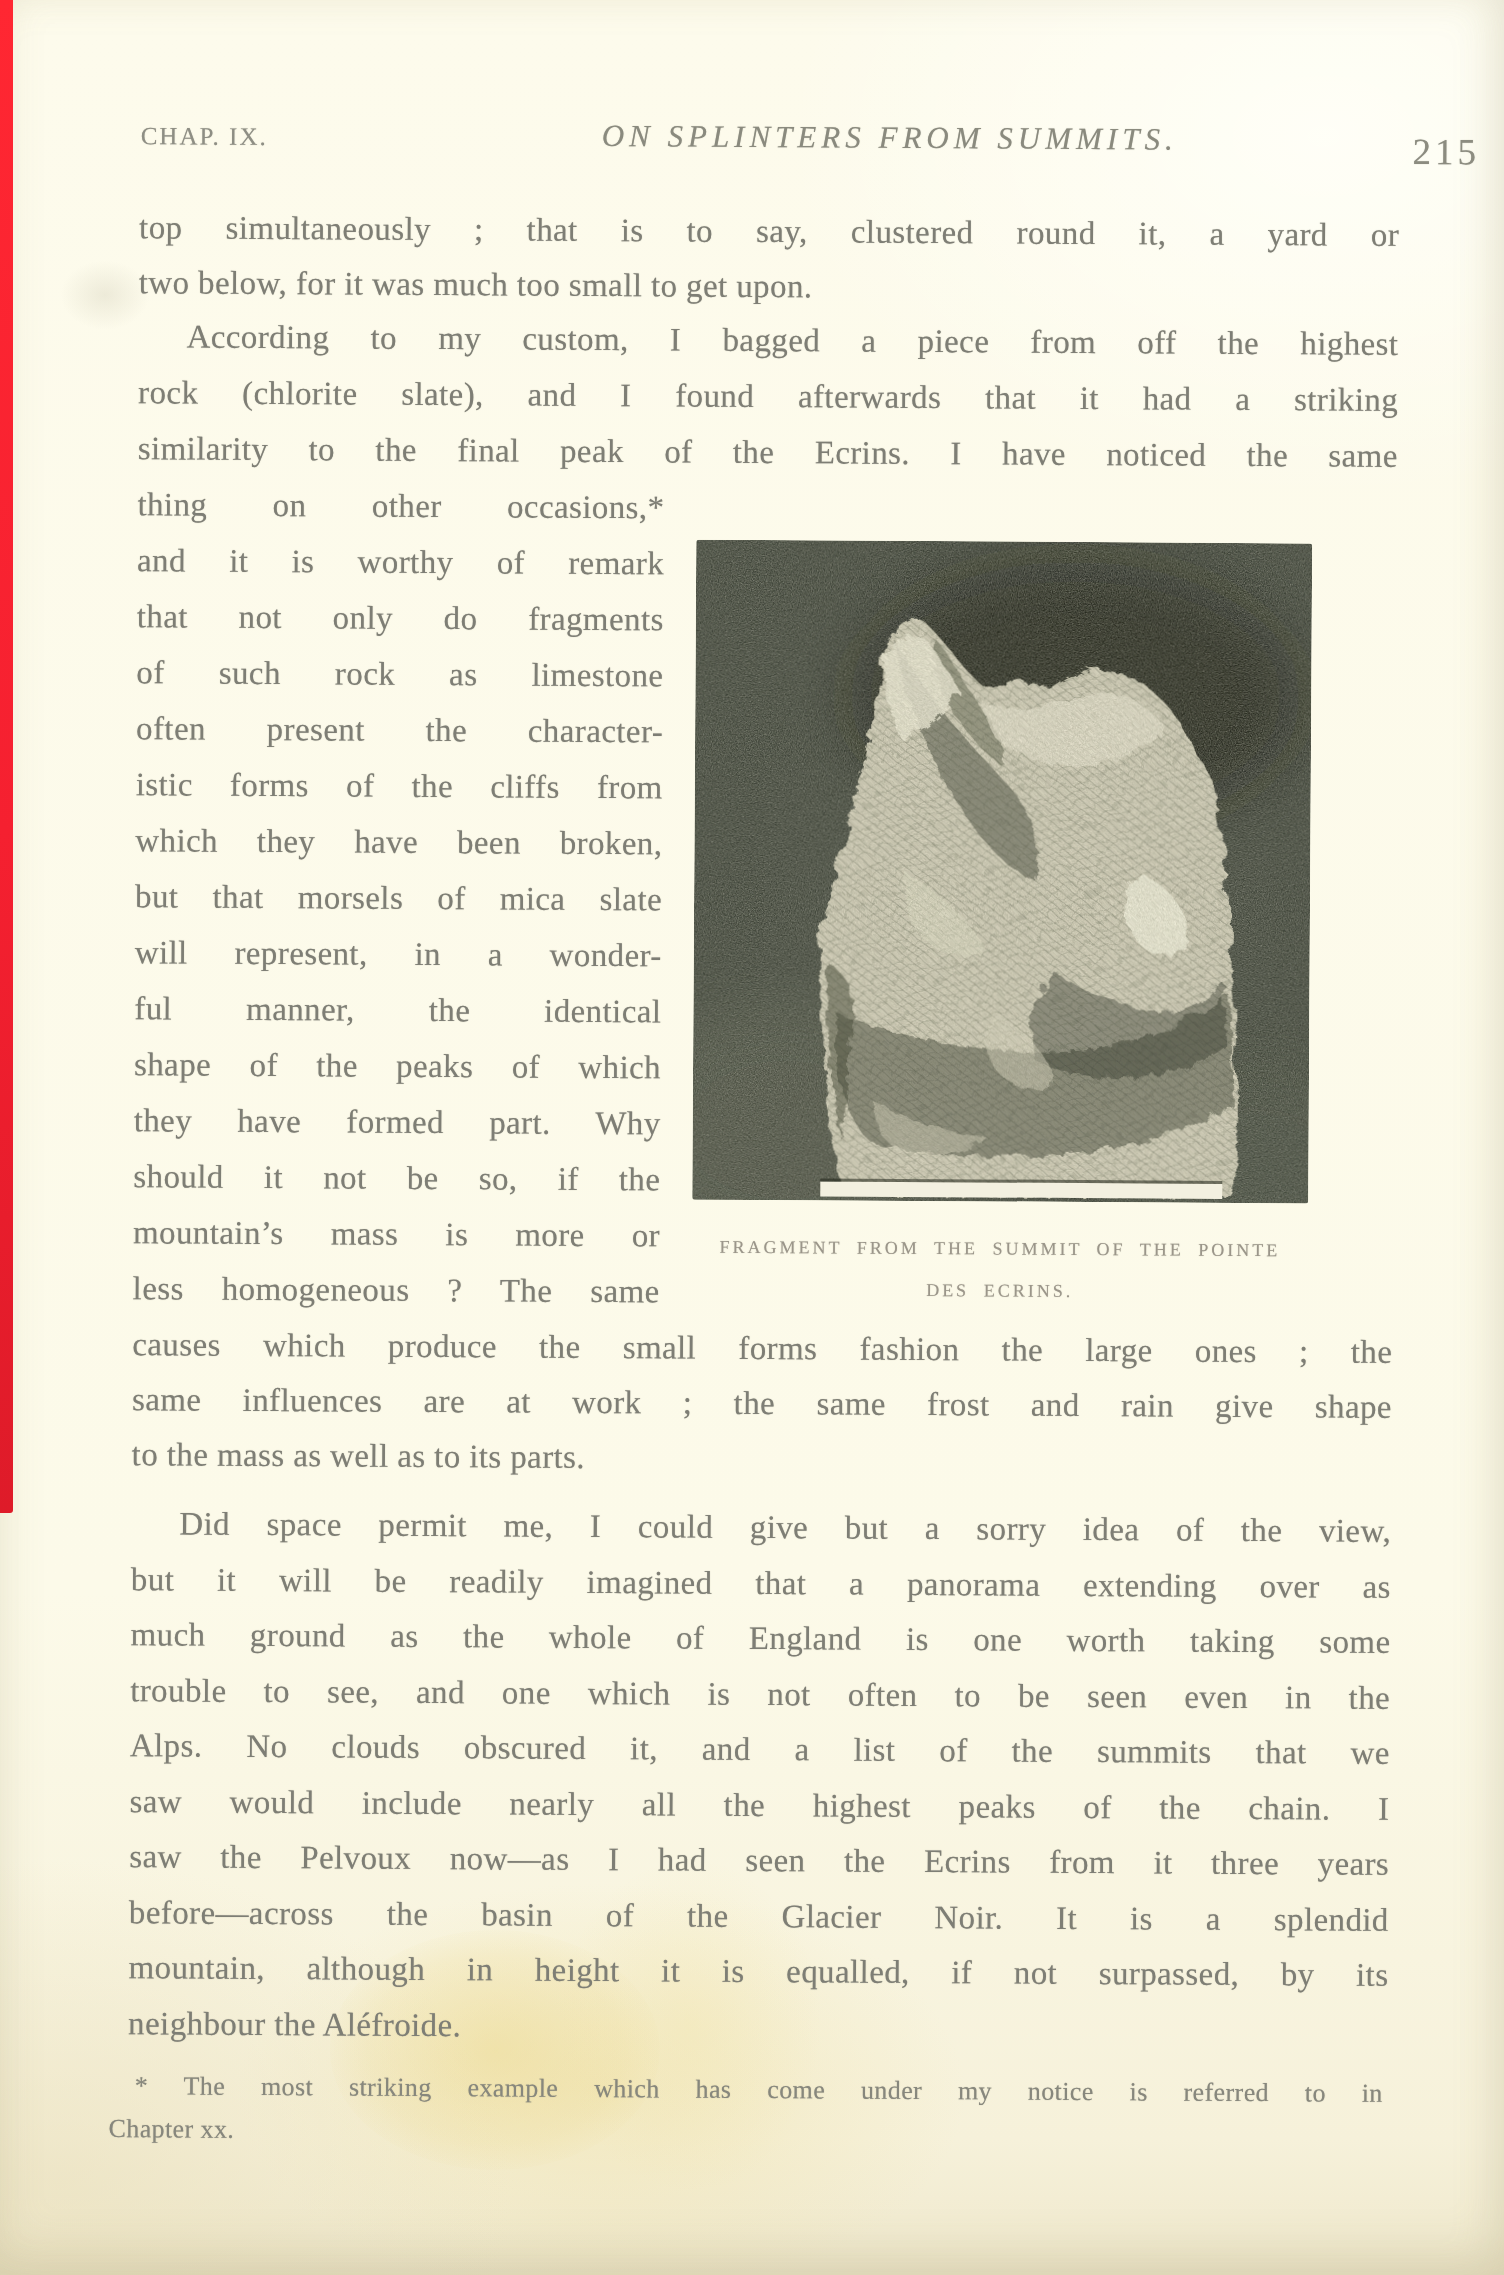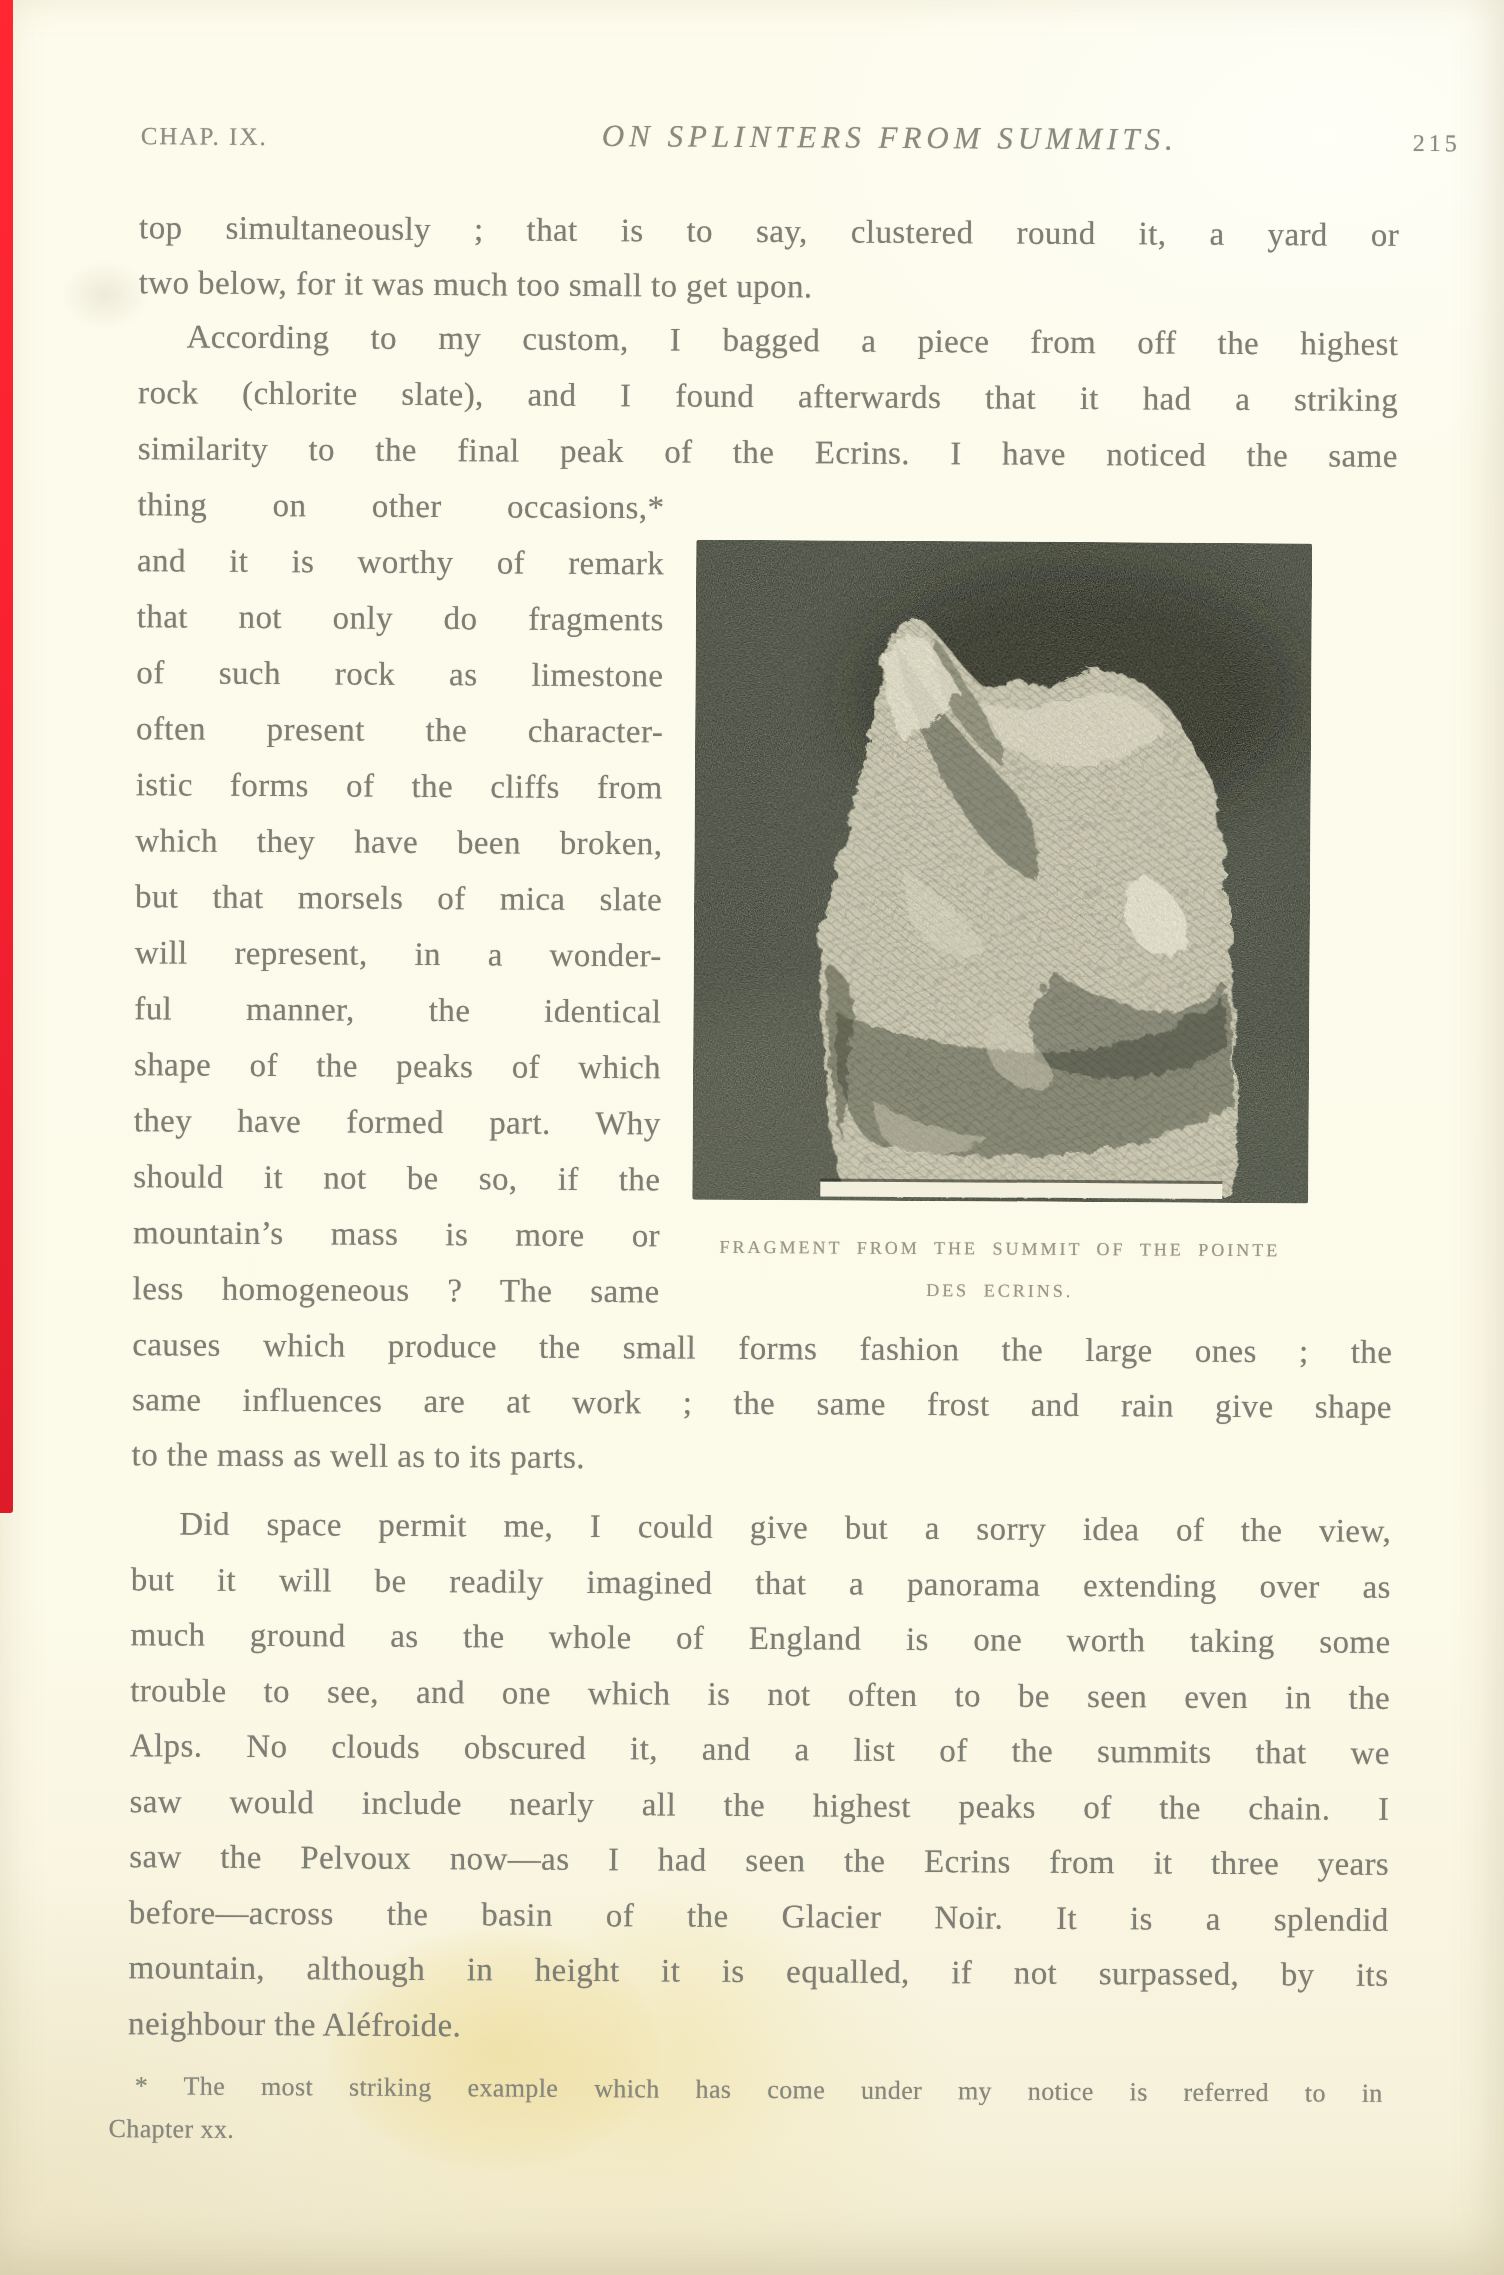--- a/index.html
+++ b/index.html
@@ -17,21 +17,21 @@
   
   .red-strip{position:absolute;left:0;top:0;width:13px;height:1513px;
     background:linear-gradient(180deg,#ff2732 0%,#f52030 55%,#de1b29 100%);
     border-radius:0 0 3px 0;}
   
   .hdr-chapter{position:absolute;left:136px;top:126px;font-size:25px;letter-spacing:2px;
     color:#8e8e84;text-shadow:0 0 1px rgba(130,130,118,.5);}
   .hdr-title{position:absolute;left:500px;top:119px;width:770px;text-align:center;
     font-style:italic;font-size:31px;letter-spacing:5px;color:#8a8a7e;
     text-shadow:0 0 1px rgba(130,130,118,.5);}
-  .hdr-page{position:absolute;left:1408px;top:126px;font-size:24px;letter-spacing:4px;color:#8c8c80;
+  .hdr-page{position:absolute;left:1408px;top:126px;font-size:37px;letter-spacing:4px;color:#8c8c80;
     text-shadow:0 0 1px rgba(130,130,118,.5);}
   
   .tblock{position:absolute;left:135px;width:1260px;color:#7e7e75;
     font-size:33px;line-height:55px;letter-spacing:.4px;
     text-shadow:0 0 1px rgba(118,118,106,.55);}
   .t-line{text-align:justify;text-align-last:justify;white-space:normal;}
   .t-end{text-align:justify;text-align-last:left;}
   .t-ind{text-indent:48px;}
   #para-a{top:204px;}
   #para-b{top:312px;line-height:56px;}

